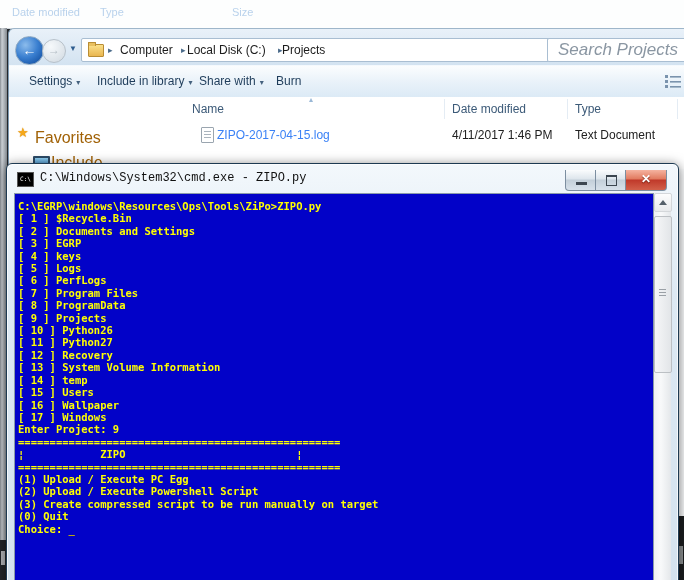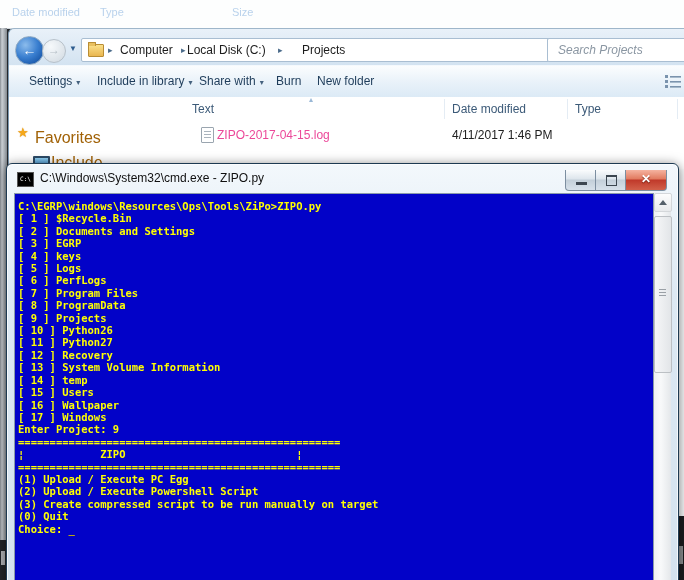--- a/index.html
+++ b/index.html
@@ -39,21 +39,21 @@
   .folder-ico:before{content:"";position:absolute;left:-1px;top:-3px;width:6px;height:3px;
       background:#e9c060;border:1px solid #b98d34;border-bottom:none;border-radius:1px 1px 0 0;}
   .crumb{position:absolute;top:0;height:20px;line-height:22px;font-size:12px;color:#1c1c1c;white-space:nowrap;}
   .csep{position:absolute;top:0;height:22px;line-height:22px;font-size:9px;color:#4a6a8a;}
   .addr-drop{position:absolute;left:498px;top:0;height:22px;line-height:22px;font-size:8px;color:#3c5a7c;}
   .addr-split{position:absolute;left:516px;top:2px;width:1px;height:18px;background:#ccd8e4;}
   .refresh{position:absolute;left:524px;top:0;height:22px;line-height:21px;font-size:14px;font-weight:bold;color:#2a6ebc;}
   .searchbox{position:absolute;left:538px;top:9px;width:146px;height:22px;background:#fff;
       border:1px solid #a9bed2;border-radius:2px 0 0 2px;border-right:none;}
   .searchbox input{position:absolute;left:8px;top:2px;width:120px;height:16px;border:none;outline:none;
-      font-family:"Liberation Sans",sans-serif;font-size:12px;font-style:italic;color:#6e7a86;background:transparent;}
+      font-family:"Liberation Sans",sans-serif;font-size:17px;font-style:italic;color:#6e7a86;background:transparent;}
   .searchbox input::placeholder{color:#8a96a2;font-style:italic;}
   
   .toolbar{position:absolute;left:0;top:36px;width:100%;height:31px;
       background:linear-gradient(#fbfdfe,#e8f1f9 55%,#dcEAf6);border-top:1px solid #f4f9fd;
       border-bottom:1px solid #cdd9e6;}
   .tbitem{position:absolute;top:0;height:30px;line-height:30px;font-size:12px;color:#1e3c5a;white-space:nowrap;}
   .tbarrow{font-size:8px;color:#44617e;margin-left:4px;}
   .t-org{left:20px}.t-inc{left:88px}.t-share{left:190px}.t-burn{left:267px}.t-new{left:308px}
   .views-btn{position:absolute;left:656px;top:8px;width:16px;height:15px;}
   
@@ -70,31 +70,31 @@
       border:2px solid #2c4a66;border-radius:1px;}
   .desk-ico:after{content:"";position:absolute;left:3px;top:9px;width:5px;height:2px;background:#2c4a66;}
   .down-ico{position:absolute;left:24px;top:82px;width:13px;height:10px;
       background:linear-gradient(#fbdf88,#e8b44e);border:1px solid #b98d34;border-radius:1px;}
   .down-ico:after{content:"▼";position:absolute;right:-1px;bottom:-2px;font-size:7px;color:#2f7ad4;}
   .filerow{position:absolute;left:180px;top:28px;width:500px;height:20px;}
   .doc-ico{position:absolute;left:12px;top:2px;width:11px;height:14px;background:#fff;border:1px solid #9aa5af;
       border-radius:1px;}
   .doc-ico:after{content:"";position:absolute;left:2px;top:3px;width:7px;height:8px;
       background:repeating-linear-gradient(#aab4bd 0,#aab4bd 1px,transparent 1px,transparent 3px);}
-  .fcell{position:absolute;top:0;height:20px;line-height:20px;font-size:12px;color:#ec4899;white-space:nowrap;}
+  .fcell{position:absolute;top:0;height:20px;line-height:20px;font-size:12px;color:#3b82f6;white-space:nowrap;}
   .f-name{left:28px}.f-date{left:263px;color:#212121}.f-type{left:386px;color:#212121}
   
   .cmd{position:absolute;left:6px;top:163px;width:671px;height:425px;
       background:linear-gradient(#f3f8fc,#dde9f3 30%,#d4e2ee);
       border:1px solid #1d3a52;border-radius:6px 6px 0 0;
       box-shadow:0 2px 12px rgba(0,0,0,.55), inset 0 0 0 1px rgba(255,255,255,.75);}
   .cmd-titlebar{position:absolute;left:0;top:0;width:100%;height:28px;}
   .cmd-ico{position:absolute;left:10px;top:8px;width:15px;height:13px;background:#000;border:1px solid #555;
       color:#fff;font-family:"DejaVu Sans Mono",monospace;font-size:6px;line-height:12px;text-align:center;}
-  .cmd-title{position:absolute;left:33px;top:0;height:24px;line-height:28px;font-size:12px;color:#101010;white-space:nowrap;}
+  .cmd-title{position:absolute;left:33px;top:0;height:24px;line-height:28px;font-size:12px;color:#101010;white-space:nowrap;font-family:Liberation Mono, monospace;}
   .capbtn{position:absolute;top:6px;height:20px;border:1px solid #7c8ea0;border-top:none;
       background:linear-gradient(#fafcfd,#dde5ec 45%,#c3cfd9 50%,#d7e1ea);}
   .b-min{left:558px;width:30px;border-radius:0 0 0 4px;}
   .b-max{left:588px;width:30px;}
   .b-close{left:618px;width:40px;border-radius:0 0 4px 0;
       background:linear-gradient(#f5b3a0,#e17a5f 45%,#c0392a 50%,#d2604a);}
   .glyph-min{position:absolute;left:10px;bottom:5px;width:11px;height:3px;background:#3c4650;}
   .glyph-max{position:absolute;left:10px;top:5px;width:9px;height:8px;border:1px solid #3c4650;border-top:2px solid #3c4650;background:transparent;}
   .glyph-close{position:absolute;left:0;top:0;width:100%;height:100%;color:#fff;font-size:12px;font-weight:bold;
       text-align:center;line-height:19px;text-shadow:0 1px 1px #701808;}
@@ -141,69 +141,69 @@
       </div>
       <span class="nav-chevron">▼</span>
 
       <div class="addressbar">
         <span class="folder-ico"></span>
         <span class="csep" style="left:26px">▸</span>
         <span class="crumb" style="left:38px">Computer</span>
         <span class="csep" style="left:99px">▸</span>
         <span class="crumb" style="left:105px">Local Disk (C:)</span>
         <span class="csep" style="left:196px">▸</span>
-        <span class="crumb" style="left:220px">Projects</span>
+        <span class="crumb" style="left:200px">Projects</span>
         <span class="addr-drop">▼</span>
         <span class="addr-split"></span>
         <span class="refresh">↻</span>
       </div>
 
       <div class="searchbox">
         <input type="text" placeholder="Search Projects" style="">
       </div>
     </div>
 
     <div class="toolbar">
       <span class="tbitem t-org"><span>Settings</span><span class="tbarrow">▾</span></span>
       <span class="tbitem t-share"><span>Share with</span><span class="tbarrow">▾</span></span>
       <span class="tbitem t-inc"><span>Include in library</span><span class="tbarrow">▾</span></span>
       <span class="tbitem t-burn"><span>Burn</span></span>
-      <span class="tbitem t-new"><span>New folder</span></span>
       <svg class="views-btn" viewBox="0 0 16 15">
         <g fill="#7a93ad">
           <rect x="0" y="1" width="3" height="3"></rect>
             <rect x="5" y="2" width="11" height="1.6"></rect>
           <rect x="0" y="6" width="3" height="3"></rect>
             <rect x="5" y="7" width="11" height="1.6"></rect>
           <rect x="0" y="11" width="3" height="3"></rect>
             <rect x="5" y="12" width="11" height="1.6"></rect>
         </g>
       </svg>
     </div>
 
     <div class="content">
-      <span class="colhdr h-name">Text</span>
+      <span class="colhdr h-name">Name</span>
       <span class="sortglyph">▴</span>
       <span class="colhdr h-date">Date modified</span>
       <span class="colhdr h-type">Type</span>
       <span class="colsep cs1"></span>
       <span class="colsep cs2"></span>
       <span class="colsep cs3"></span>
 
       <span class="star">★</span>
       <span class="side-item s-fav">Favorites</span>
       <span class="desk-ico"></span>
       <span class="side-item s-desk">Include</span>
       <span class="down-ico"></span>
       <span class="side-item s-down">Downloads</span>
 
       <div class="filerow">
         <span class="doc-ico"></span>
         <span class="fcell f-name">ZIPO-2017-04-15.log</span>
         <span class="fcell f-date">4/11/2017 1:46 PM</span>
+        <span class="fcell f-type">Text Document</span>
       </div>
     </div>
   </div>
 
   <div class="cmd">
     <div class="cmd-titlebar">
       <span class="cmd-ico">C:\</span>
       <span class="cmd-title">C:\Windows\System32\cmd.exe - ZIPO.py</span>
       <div class="capbtn b-min">
           <span class="glyph-min"></span>

